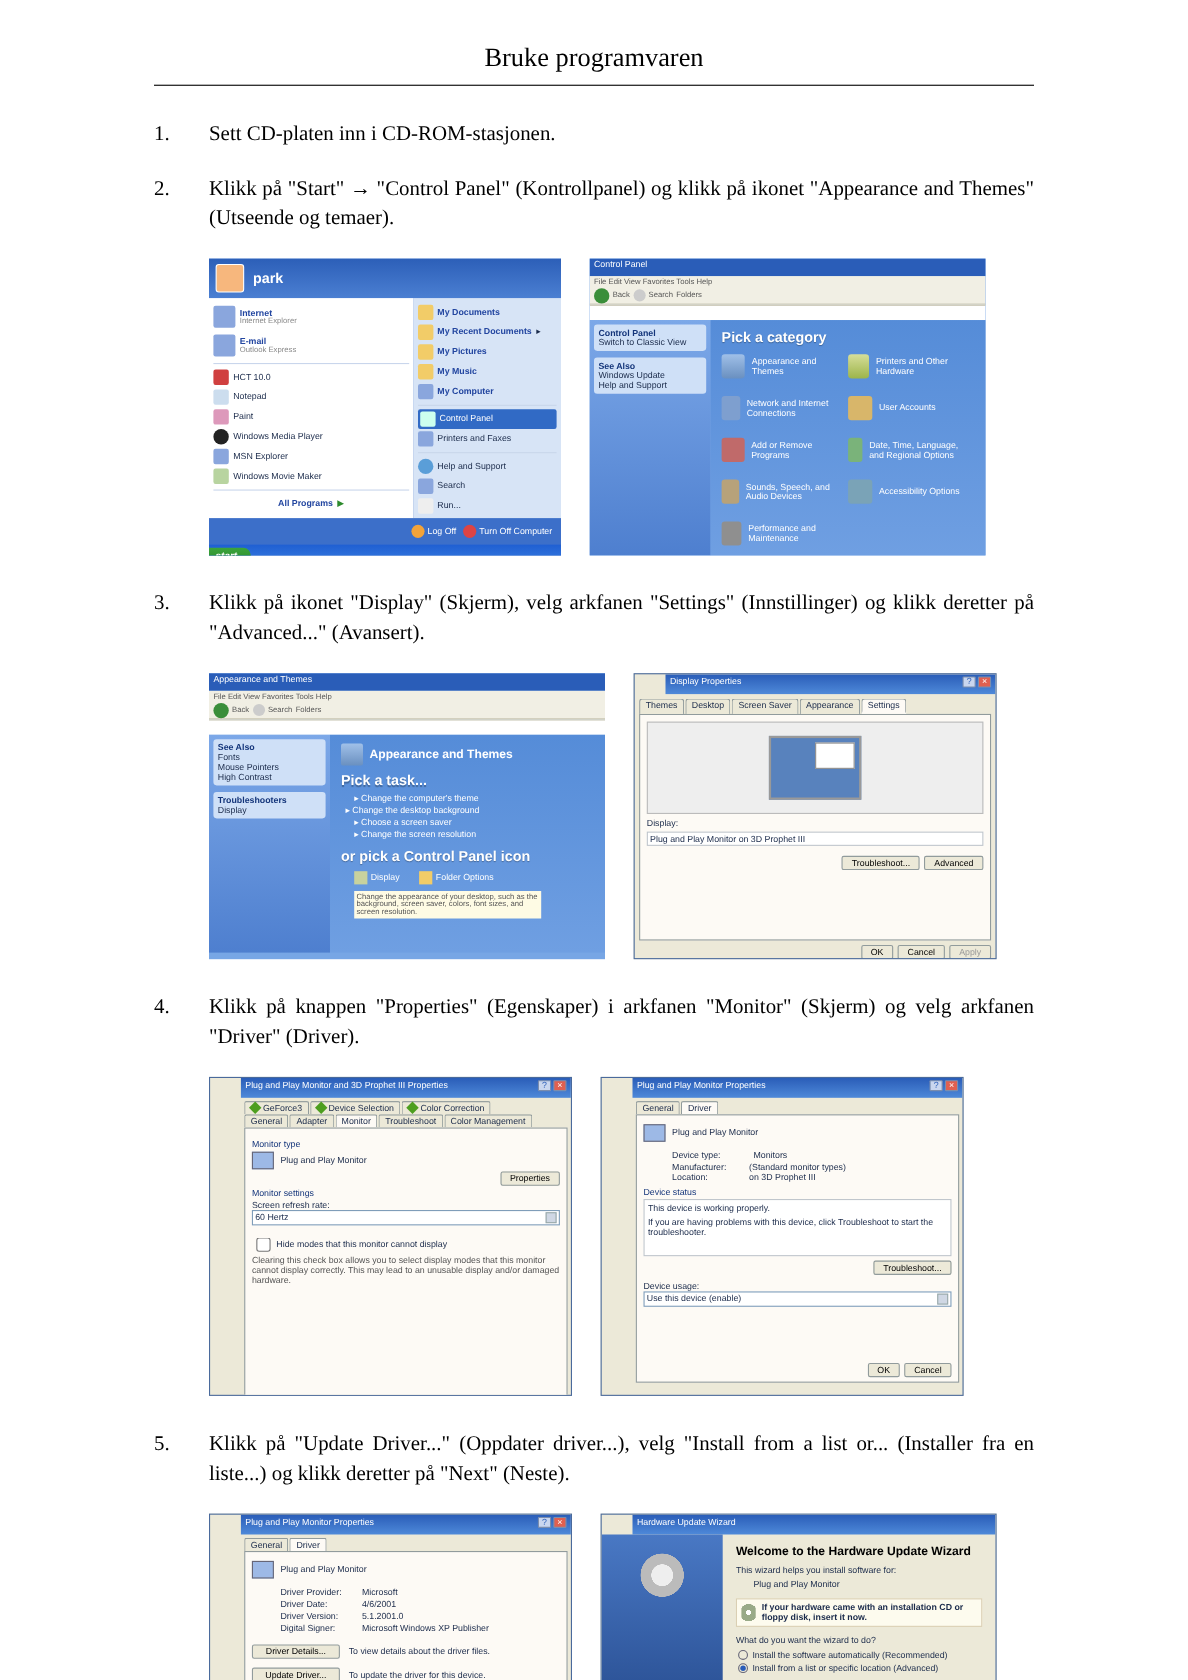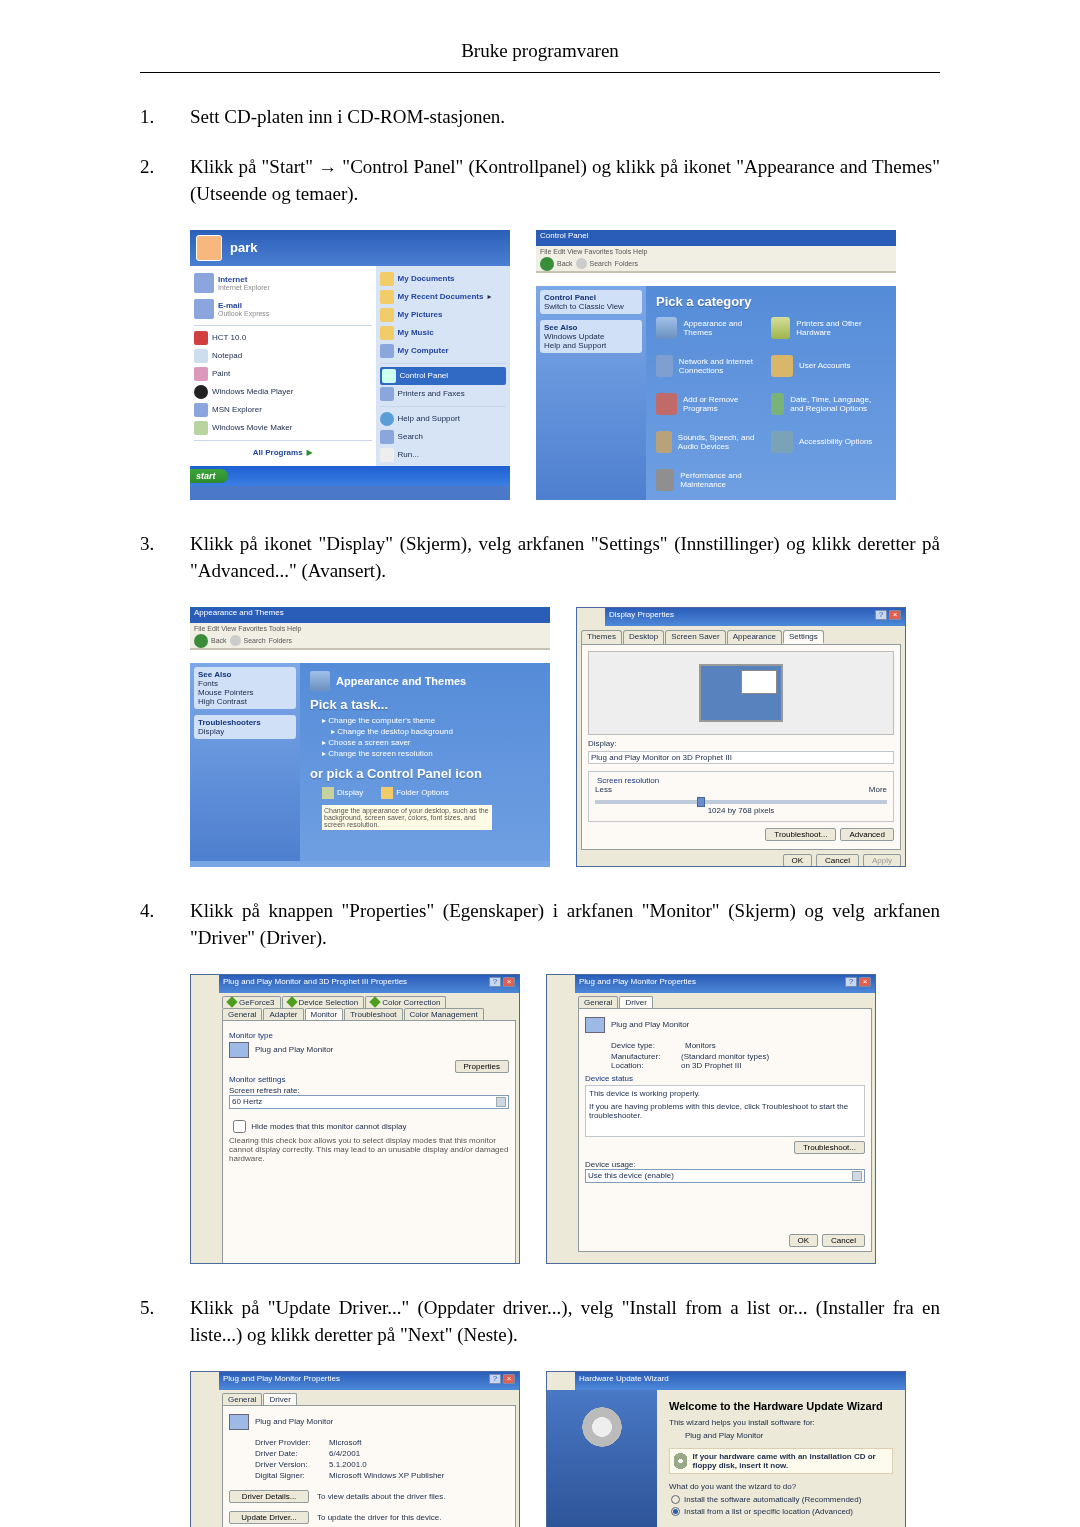--- a/index.html
+++ b/index.html
@@ -10,21 +10,21 @@
     color: #000;
   }
   .page {
     width: 1080px;
     margin: 0 auto;
     padding: 40px 140px 60px 140px;
     position: relative;
   }
   .title {
     text-align: center;
-    font-size: 19px;
+    font-size: 24px;
     margin-bottom: 10px;
   }
   .hr {
     border: none;
     border-top: 1px solid #000;
     margin: 0 0 30px 0;
   }
   .step {
     display: flex;
     margin: 22px 0;
@@ -264,20 +264,30 @@
           <div class="sm-item">
               <div class="ico"></div>
               <span class="label">Search</span>
             </div>
           <div class="sm-item">
               <div class="ico" style="background:#eee"></div>
               <span class="label">Run...</span>
             </div>
         </div>
       </div>
+      <div class="sm-foot">
+        <div class="btn">
+            <div class="circ"></div>
+            <span>Log Off</span>
+          </div>
+        <div class="btn">
+            <div class="circ r"></div>
+            <span>Turn Off Computer</span>
+          </div>
+      </div>
       <div class="sm-start">
           <div class="st">start</div>
         </div>
     </div>
 
     <div class="mock cpanel">
       <div class="cp-titlebar"><span>Control Panel</span></div>
       <div class="cp-tool">
         <div>File   Edit   View   Favorites   Tools   Help</div>
         <div style="margin-top:2px;display:flex;align-items:center;gap:3px;">
@@ -379,21 +389,21 @@
             <div>Display</div>
           </div>
         </div>
         <div class="cp-main">
           <div style="display:flex;align-items:center;gap:6px;margin-bottom:6px;">
               <div style="width:20px;height:20px;background:linear-gradient(#a0c0e8,#6a90c0);border-radius:2px"></div>
               <span style="font-weight:bold;font-size:11px">Appearance and Themes</span>
             </div>
           <div class="pick">Pick a task...</div>
           <div style="margin:4px 0 2px 12px">▸ <span>Change the computer's theme</span></div>
-          <div style="margin:2px 0 2px 21px">▸ <span>Change the desktop background</span></div>
+          <div style="margin:2px 0 2px 4px">▸ <span>Change the desktop background</span></div>
           <div style="margin:2px 0 2px 12px">▸ <span>Choose a screen saver</span></div>
           <div style="margin:2px 0 8px 12px">▸ <span>Change the screen resolution</span></div>
           <div class="pick">or pick a Control Panel icon</div>
           <div style="display:flex;gap:18px;margin:6px 0 0 12px">
             <span><span style="display:inline-block;width:12px;height:12px;background:#c8d29e;vertical-align:middle;margin-right:3px"></span><span>Display</span></span>
             <span><span style="display:inline-block;width:12px;height:12px;background:#f2cc68;vertical-align:middle;margin-right:3px"></span><span>Folder Options</span></span>
           </div>
           <div style="margin:6px 0 0 12px;font-size:7px;background:#fefbe4;color:#555;padding:2px;width:170px">Change the appearance of your desktop, such as the background, screen saver, colors, font sizes, and screen resolution.</div>
         </div>
       </div>
@@ -416,31 +426,20 @@
         <div class="tab">Appearance</div>
         <div class="tab on">Settings</div>
       </div>
       <div class="panel">
         <div class="monbox">
             <div class="screen"></div>
           </div>
         <div style="margin-top:4px">Display:</div>
         <div class="field">Plug and Play Monitor on 3D Prophet III</div>
         <div style="display:flex;gap:6px;">
-          <div class="grp" style="flex:1">
-            <div class="gl">Screen resolution</div>
-            <div style="display:flex;justify-content:space-between">
-                <span>Less</span>
-                <span>More</span>
-              </div>
-            <div class="slider">
-                <div class="th"></div>
-              </div>
-            <div style="text-align:center">1024 by 768 pixels</div>
-          </div>
         </div>
         <div style="display:flex;justify-content:flex-end;gap:4px;margin-top:6px">
           <div class="wbtn">Troubleshoot...</div>
           <div class="wbtn">Advanced</div>
         </div>
       </div>
       <div class="btns">
         <div class="wbtn">OK</div>
         <div class="wbtn">Cancel</div>
         <div class="wbtn" style="color:#999">Apply</div>
@@ -577,21 +576,21 @@
             <div class="mico"></div>
             <span>Plug and Play Monitor</span>
           </div>
         <div style="margin:8px 0 0 26px">
           <div class="lbl">
               <span class="k">Driver Provider:</span>
               <span>Microsoft</span>
             </div>
           <div class="lbl">
               <span class="k">Driver Date:</span>
-              <span>6/4/2001</span>
+              <span>4/6/2001</span>
             </div>
           <div class="lbl">
               <span class="k">Driver Version:</span>
               <span>5.1.2001.0</span>
             </div>
           <div class="lbl">
               <span class="k">Digital Signer:</span>
               <span>Microsoft Windows XP Publisher</span>
             </div>
         </div>

